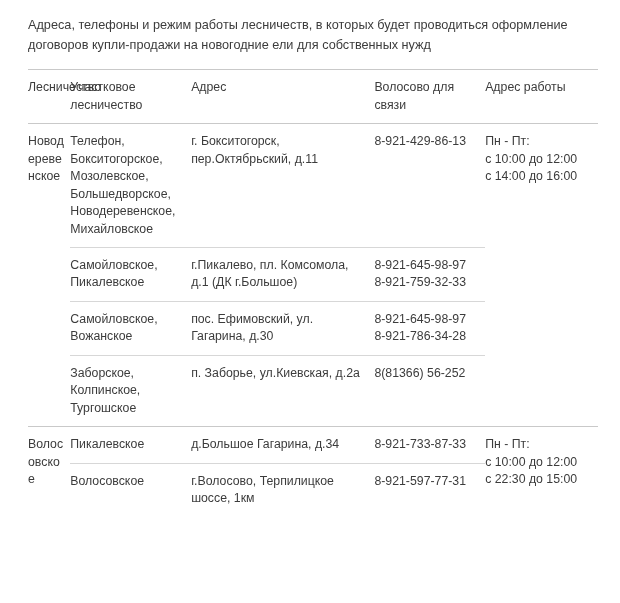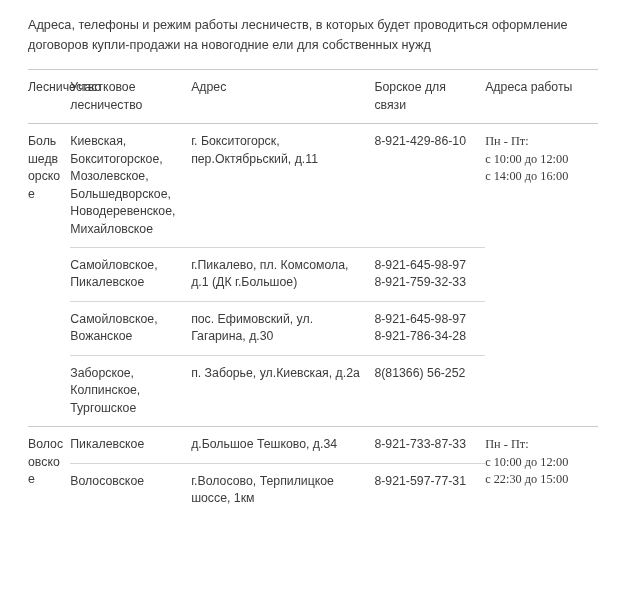--- a/index.html
+++ b/index.html
@@ -56,21 +56,20 @@
   .col-phone    { width: 110px; }
   .col-hours    { width: 112px; }
 
   td.forestry-cell {
     padding-right: 4px;
     word-wrap: break-word;
     overflow-wrap: break-word;
   }
   td.hours-cell {
     padding-left: 2px;
-    font-family: Liberation Serif, serif;
   }
   .group-top td {
     border-top: 1px solid #c9c9c9;
   }
   .row-sep td.sep {
     border-top: 1px solid #d7d7d7;
     margin-left: 33px;
   }
   .nowrap-line { display: block; }
 </style>
@@ -87,31 +86,31 @@
       <col class="col-district">
       <col class="col-address">
       <col class="col-phone">
       <col class="col-hours">
     </colgroup>
     <thead>
       <tr>
         <th>Лесничество</th>
         <th>Участковое лесничество</th>
         <th>Адрес</th>
-        <th>Борское для связи</th>
-        <th class="hours-cell">Адреса  работы</th>
+        <th>Волосово для связи</th>
+        <th class="hours-cell">Адрес  работы</th>
       </tr>
     </thead>
     <tbody>
         <tr class="group-top">
-          <td class="forestry-cell" rowspan="4">Большедворское</td>
-          <td class="">Киевская, Бокситогорское, Мозолевское, Большедворское, Новодеревенское, Михайловское</td>
+          <td class="forestry-cell" rowspan="4">Новодеревенское</td>
+          <td class="">Телефон, Бокситогорское, Мозолевское, Большедворское, Новодеревенское, Михайловское</td>
           <td class="">г. Бокситогорск, пер.Октябрьский, д.11</td>
           <td class="">
-            <span class="nowrap-line">8-921-429-86-10</span>
+            <span class="nowrap-line">8-921-429-86-13</span>
           </td>
           <td class="hours-cell" rowspan="4">
             <span class="nowrap-line">Пн - Пт:</span>
             <span class="nowrap-line">с 10:00 до 12:00</span>
             <span class="nowrap-line">с 14:00 до 16:00</span>
           </td>
         </tr>
         <tr class="row-sep">
           <td class="sep">Самойловское, Пикалевское</td>
           <td class="sep">г.Пикалево, пл. Комсомола, д.1     (ДК г.Большое)</td>
@@ -131,21 +130,21 @@
         <tr class="row-sep">
           <td class="sep">Заборское, Колпинское, Тургошское</td>
           <td class="sep">п. Заборье, ул.Киевская, д.2а</td>
           <td class="sep">
             <span class="nowrap-line">8(81366) 56-252</span>
           </td>
         </tr>
         <tr class="group-top">
           <td class="forestry-cell" rowspan="2">Волосовское</td>
           <td class="">Пикалевское</td>
-          <td class="">д.Большое Тешково, д.34</td>
+          <td class="">д.Большое Гагарина, д.34</td>
           <td class="">
             <span class="nowrap-line">8-921-733-87-33</span>
           </td>
           <td class="hours-cell" rowspan="2">
             <span class="nowrap-line">Пн - Пт:</span>
             <span class="nowrap-line">с 10:00 до 12:00</span>
             <span class="nowrap-line">с 22:30 до 15:00</span>
           </td>
         </tr>
         <tr class="row-sep">

